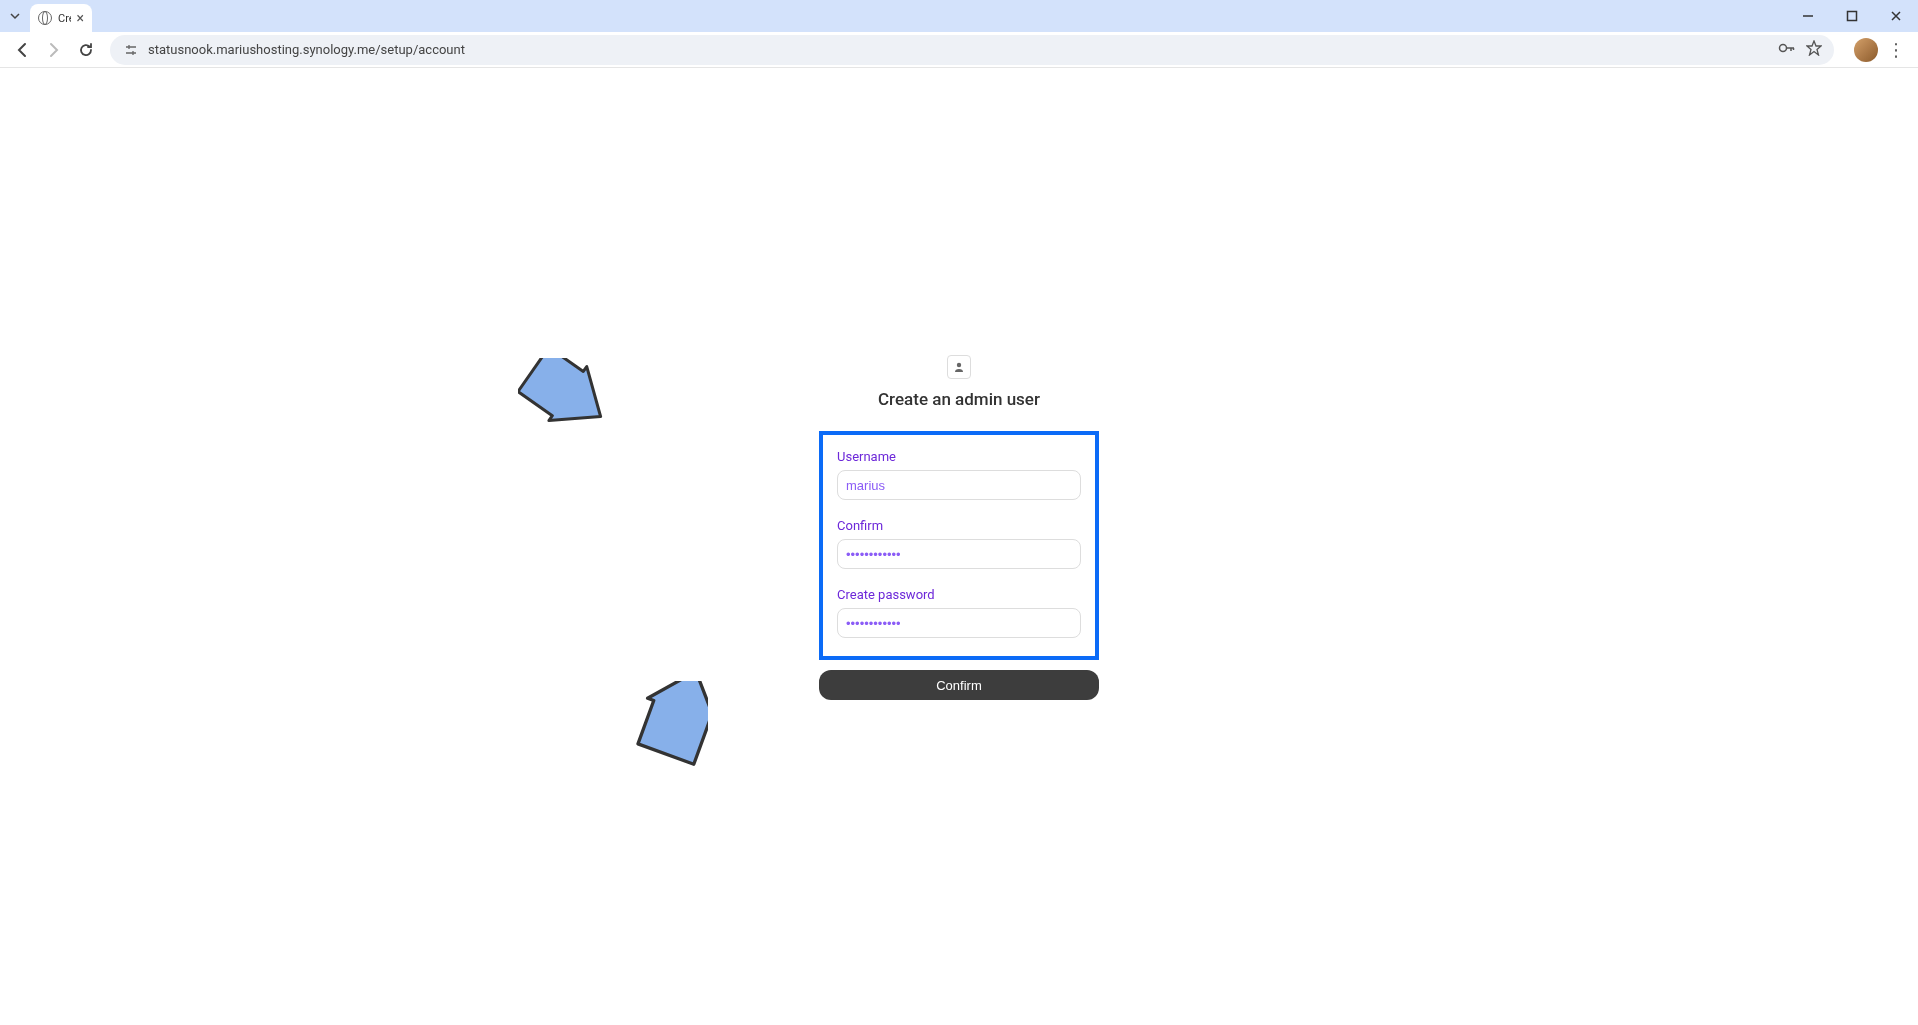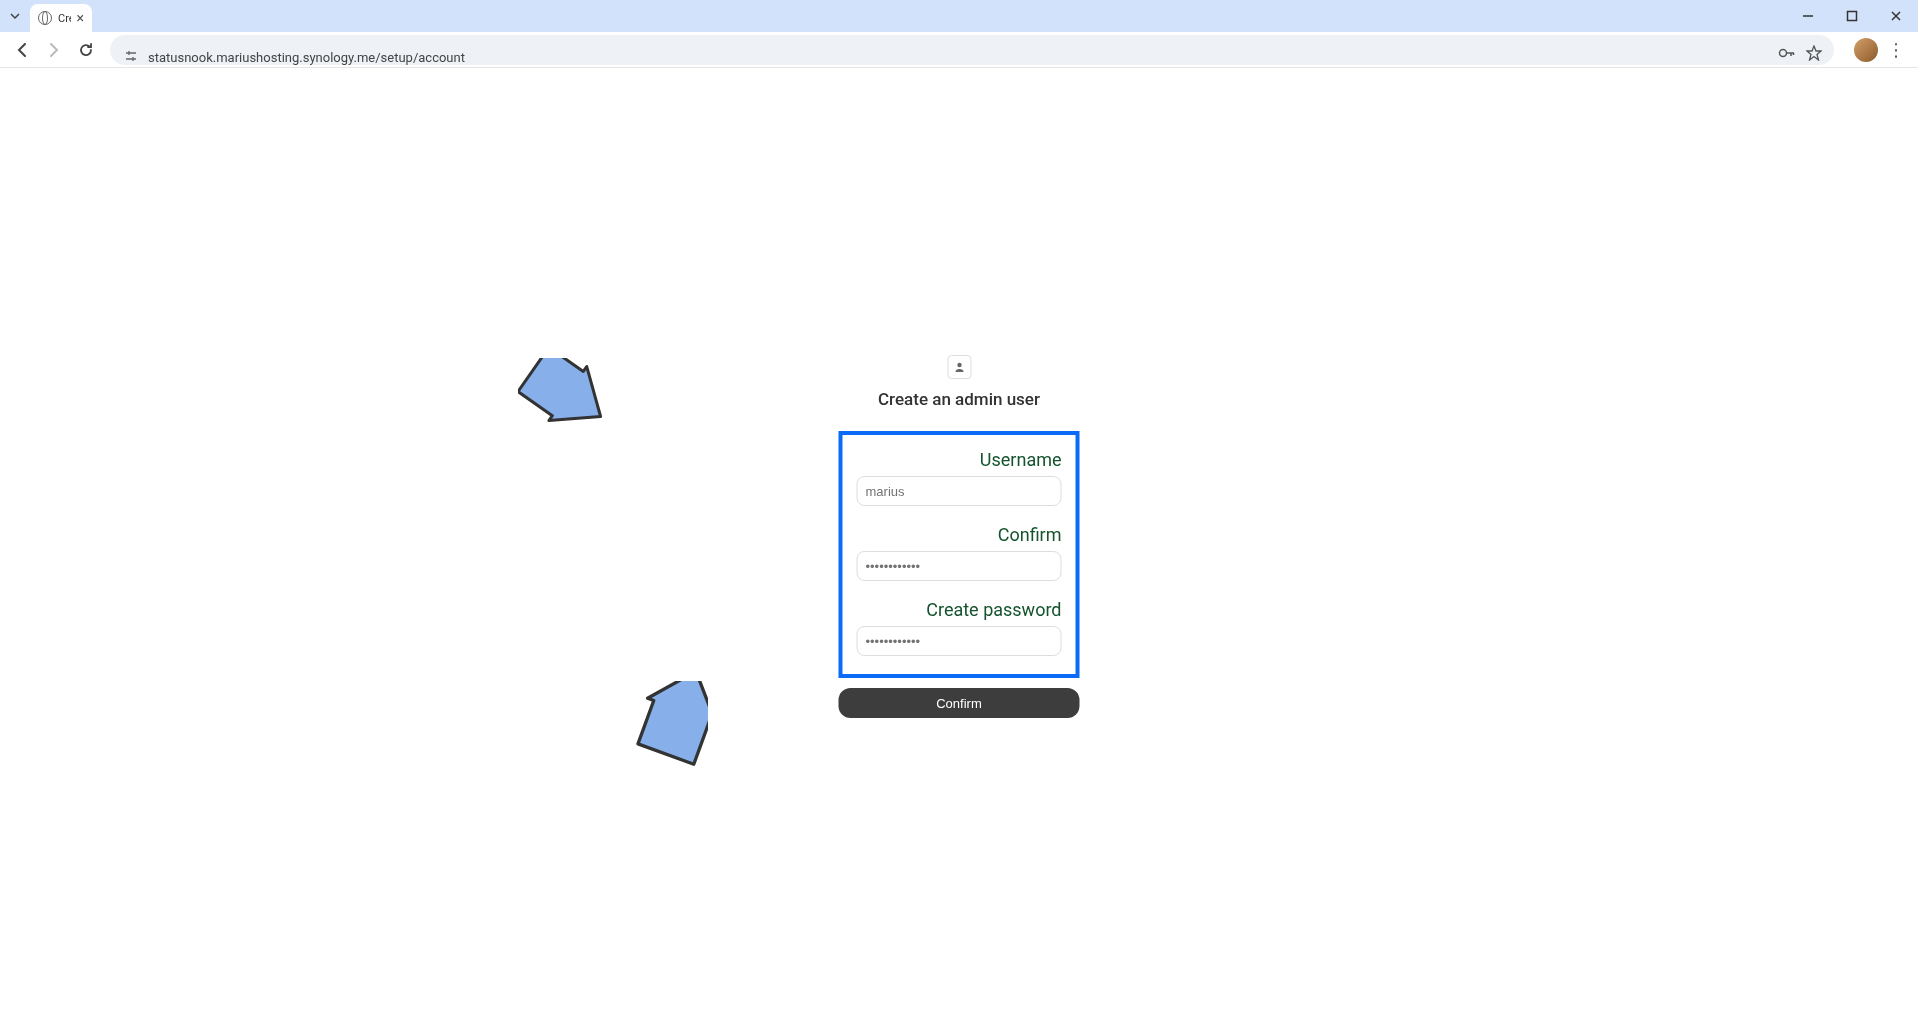--- a/index.html
+++ b/index.html
@@ -111,21 +111,21 @@
     }
     .nav-btn.disabled {
       color: #bbb;
     }
     .url-bar {
       flex: 1;
       background: #eef1f6;
       border-radius: 18px;
       height: 30px;
       display: flex;
-      align-items: flex-end;
+      align-items: center;
       padding: 0 12px;
       margin: 0 6px;
       gap: 8px;
       font-size: 13px;
       color: #444;
     }
     .url-tune-icon {
       width: 18px;
       height: 18px;
       display: flex;
@@ -170,21 +170,21 @@
     .page {
       position: relative;
       height: calc(1025px - 68px);
       width: 100%;
     }
     .setup-container {
       position: absolute;
       left: 50%;
       top: 287px;
       transform: translateX(-50%);
-      width: 241px;
+      width: 280px;
     }
     .user-icon-badge {
       width: 24px;
       height: 24px;
       border: 1px solid #ddd;
       border-radius: 4px;
       display: flex;
       align-items: center;
       justify-content: center;
       margin: 0 auto 10px;
@@ -203,33 +203,32 @@
       margin-bottom: 10px;
     }
     .form-group {
       margin-bottom: 18px;
     }
     .form-group:last-child {
       margin-bottom: 0;
     }
     .form-label {
       display: block;
-      font-size: 18px;
-      color: #14532d;
+      font-size: 13px;
+      color: #6d28d9;
       margin-bottom: 6px;
-      text-align: right;
     }
     .form-input {
       width: 100%;
       height: 30px;
       border: 1px solid #ddd;
       border-radius: 8px;
       padding: 0 8px;
       font-size: 13px;
-      color: #737373;
+      color: #8b5cf6;
       background: #fff;
     }
     .confirm-btn {
       width: 100%;
       height: 30px;
       background: #3d3d3d;
       color: #fff;
       border: none;
       border-radius: 12px;
       font-size: 13px;

